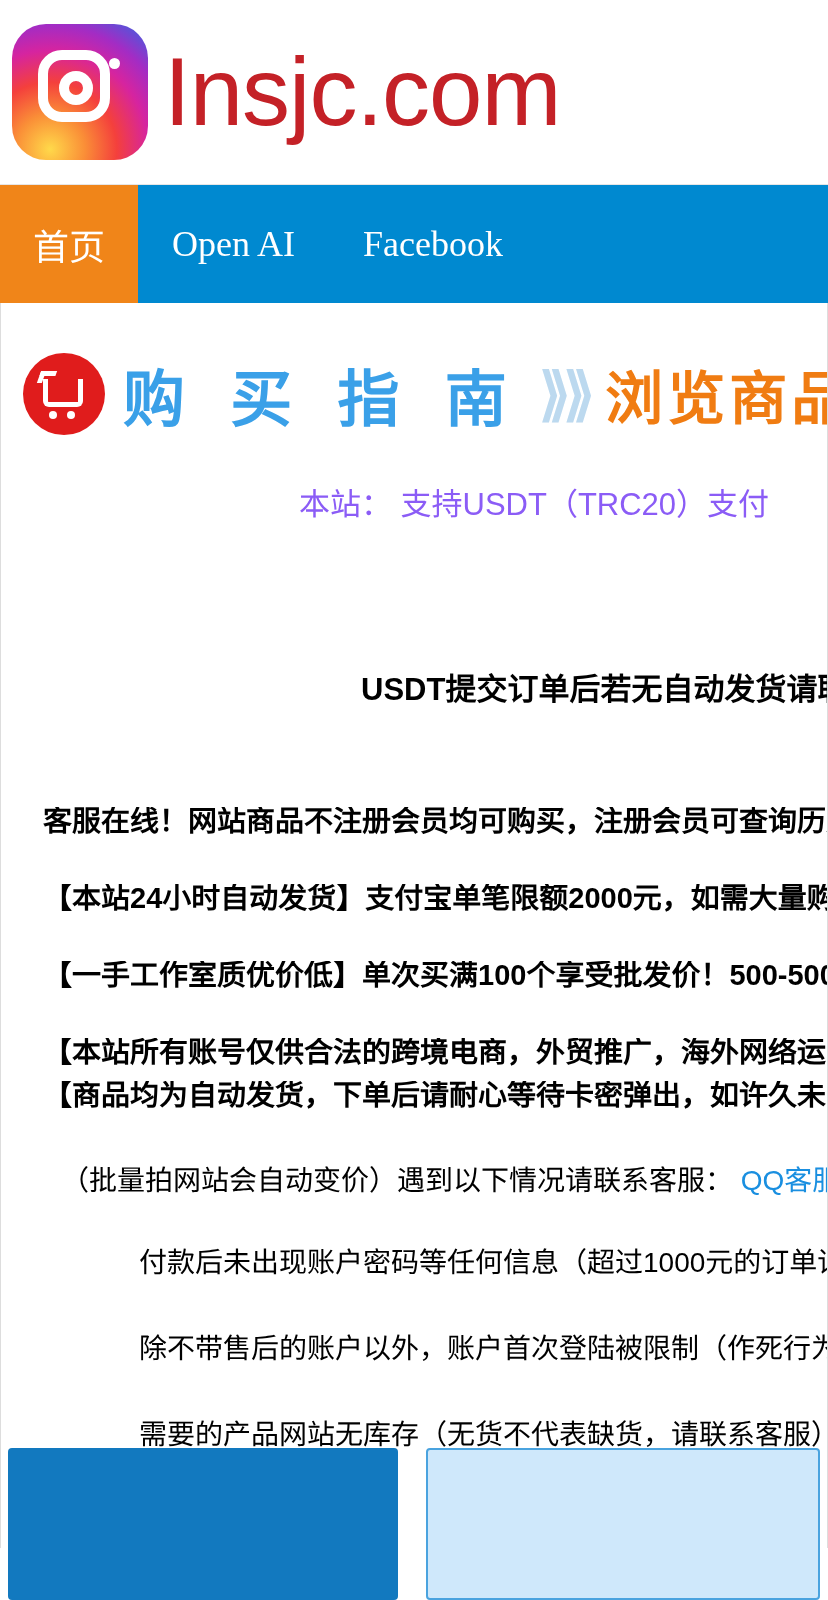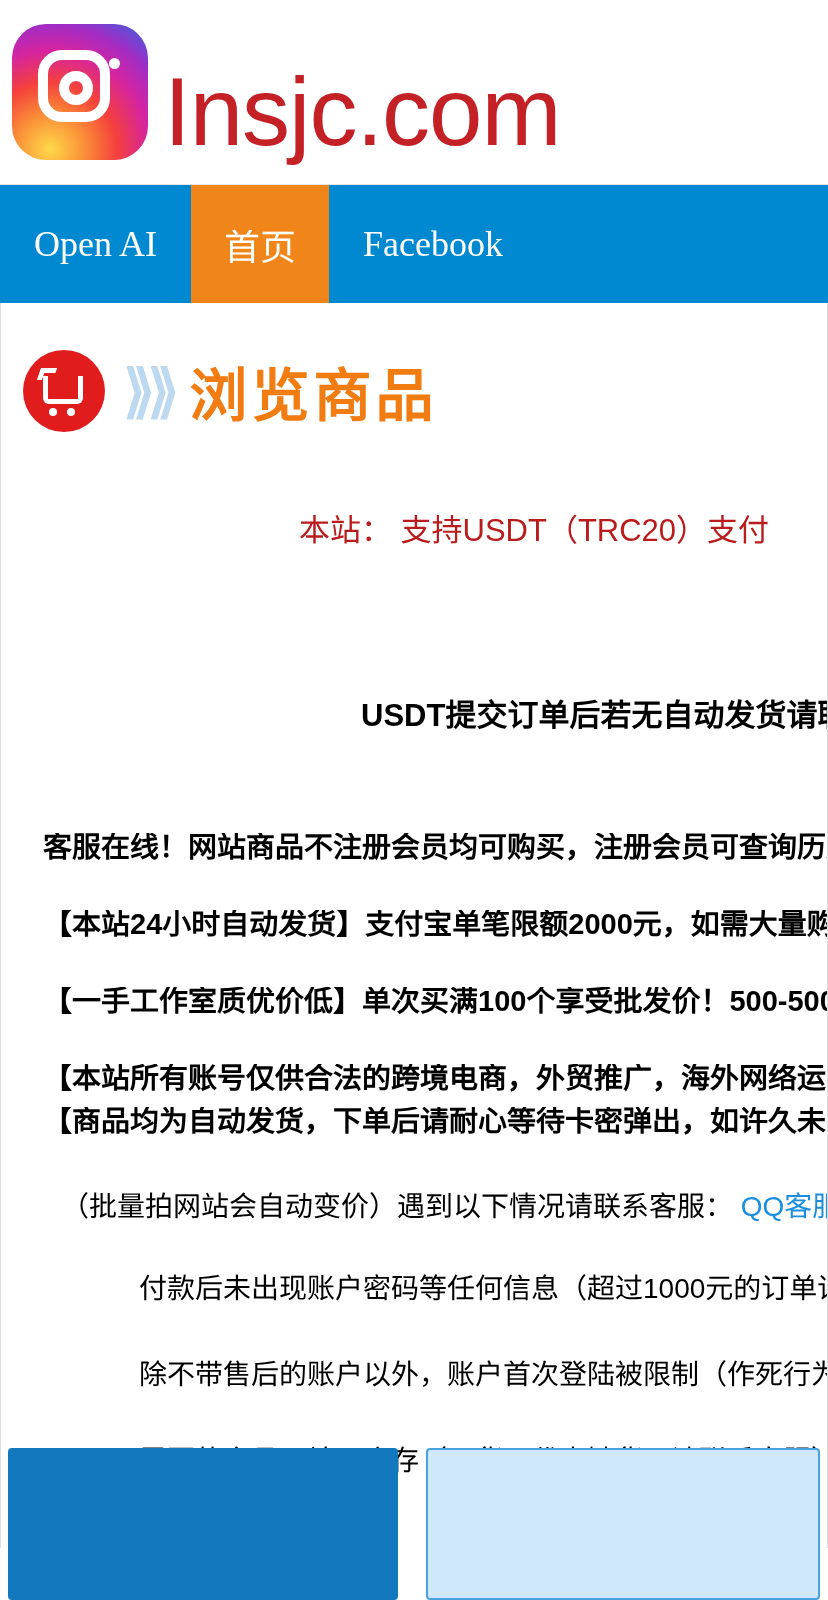--- a/index.html
+++ b/index.html
@@ -21,21 +21,21 @@
     height: 185px;
     background: #ffffff;
     display: flex;
     align-items: center;
     padding-left: 4px;
     box-sizing: border-box;
     border-bottom: 1px solid #e6e6e6;
   }
   .logo-wrap {
     display: flex;
-    align-items: flex-end;
+    align-items: center;
     gap: 16px;
     margin-left: 8px;
   }
   .ig-glyph {
     width: 136px;
     height: 136px;
     border-radius: 34px;
     background:
       radial-gradient(circle at 28% 92%, #ffd94a 0%, #fa8e37 22%, #f4403c 42%, #d6249f 62%, #a32cc4 78%, #5b51d8 92%);
     position: relative;
@@ -175,22 +175,22 @@
     font-size: 58px;
     color: #f07c12;
     font-weight: 700;
     letter-spacing: 4px;
     font-family: "Liberation Sans", sans-serif;
   }
 
   .usdt-line {
     text-align: center;
     font-size: 31px;
-    margin-top: 72px;
-    color: #b91c1c;
+    margin-top: 40px;
+    color: #8b5cf6;
     white-space: nowrap;
     overflow: hidden;
     padding-left: 240px;
   }
   .usdt-bold {
     text-align: center;
     font-size: 31px;
     font-weight: 700;
     margin-top: 140px;
     white-space: nowrap;
@@ -263,34 +263,35 @@
 <div class="site-header">
   <div class="logo-wrap">
     <div class="ig-glyph">
       <span class="ig-dot"></span>
     </div>
     <div class="logo-text">Insjc.com</div>
   </div>
 </div>
 
 <nav class="main-nav">
+  <div class="nav-item active">首页</div>
   <div class="nav-item">Open AI</div>
-  <div class="nav-item active">首页</div>
   <div class="nav-item">Facebook</div>
 </nav>
 
 <div class="content">
 
   <div class="guide-row">
     <div class="cart-badge">
       <span class="cart-handle"></span>
       <span class="cart-body"></span>
       <span class="wheel1"></span>
       <span class="wheel2"></span>
     </div>
+    <div class="guide-title">购 买 指 南</div>
     <div class="chevrons">⟫⟫</div>
     <div class="browse-title">浏览商品</div>
 
   </div>
 
   <div class="usdt-line">本站： 支持USDT（TRC20）支付</div>
   <div class="usdt-bold">USDT提交订单后若无自动发货请联系客服</div>
 
   <div class="notice-block">
     <div class="notice-line">客服在线！网站商品不注册会员均可购买，注册会员可查询历史订单！</div>

